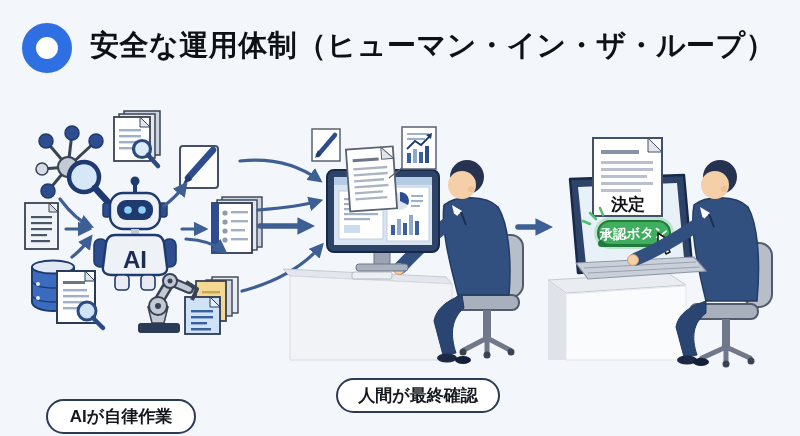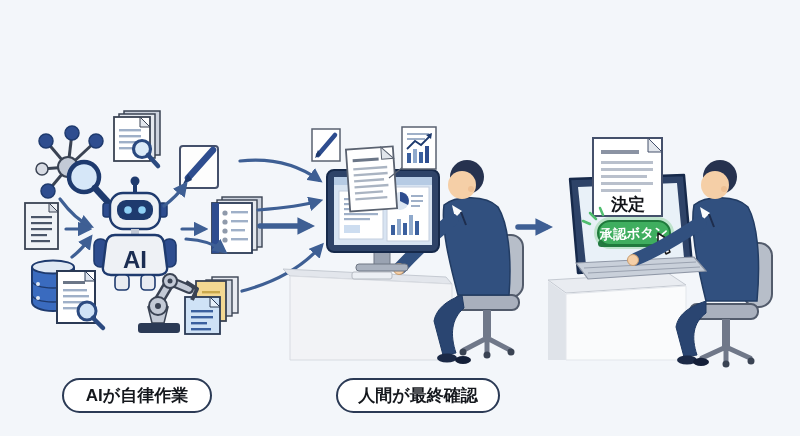--- a/index.html
+++ b/index.html
@@ -4,30 +4,34 @@
 <style>
   html,body{margin:0;padding:0;}
   .canvas{position:relative;width:800px;height:436px;background:#f3f6fa;overflow:hidden;
           font-family:"Liberation Sans","DejaVu Sans",sans-serif;}
   .header{position:absolute;left:0;top:0;width:800px;height:90px;}
   .donut{position:absolute;left:22px;top:23px;width:22px;height:22px;border:14px solid #2f6fe4;border-radius:50%;background:#fff;}
   .title{position:absolute;left:90px;top:26px;width:690px;font-size:29px;font-weight:800;color:#0e1116;letter-spacing:0.5px;white-space:nowrap;}
   .band{position:absolute;left:0;top:105px;width:800px;height:270px;}
   .pill{position:absolute;top:378px;height:31px;background:#ffffff;border:2px solid #2b3a55;border-radius:18px;
         display:flex;align-items:center;justify-content:center;font-size:17px;font-weight:700;color:#14171c;white-space:nowrap;}
-  .pill1{left:62px;width:146px;}
+  .pill1{left:46px;width:146px;margin-top:21px;}
   .pill2{left:336px;width:160px;}
   .pill3{left:565px;width:193px;}
   svg text{font-family:"Liberation Sans","DejaVu Sans",sans-serif;}
 </style>
 </head>
 <body>
 
 <div class="canvas">
 
+  <div class="header">
+    <div class="donut"></div>
+    <div class="title">安全な運用体制（ヒューマン・イン・ザ・ループ）</div>
+  </div>
 
   <svg class="band" viewBox="0 0 800 270">
     <defs>
       <marker id="ah" viewBox="0 0 10 10" refX="7" refY="5" markerWidth="4.6" markerHeight="4.6" orient="auto-start-reverse">
         <path d="M0,0 L10,5 L0,10 Z" fill="#3e5f94"></path>
       </marker>
       <marker id="ahb" viewBox="0 0 10 10" refX="6" refY="5" markerWidth="3.2" markerHeight="3.2" orient="auto-start-reverse">
         <path d="M0,0 L10,5 L0,10 Z" fill="#3e5f94"></path>
       </marker>
     </defs>

